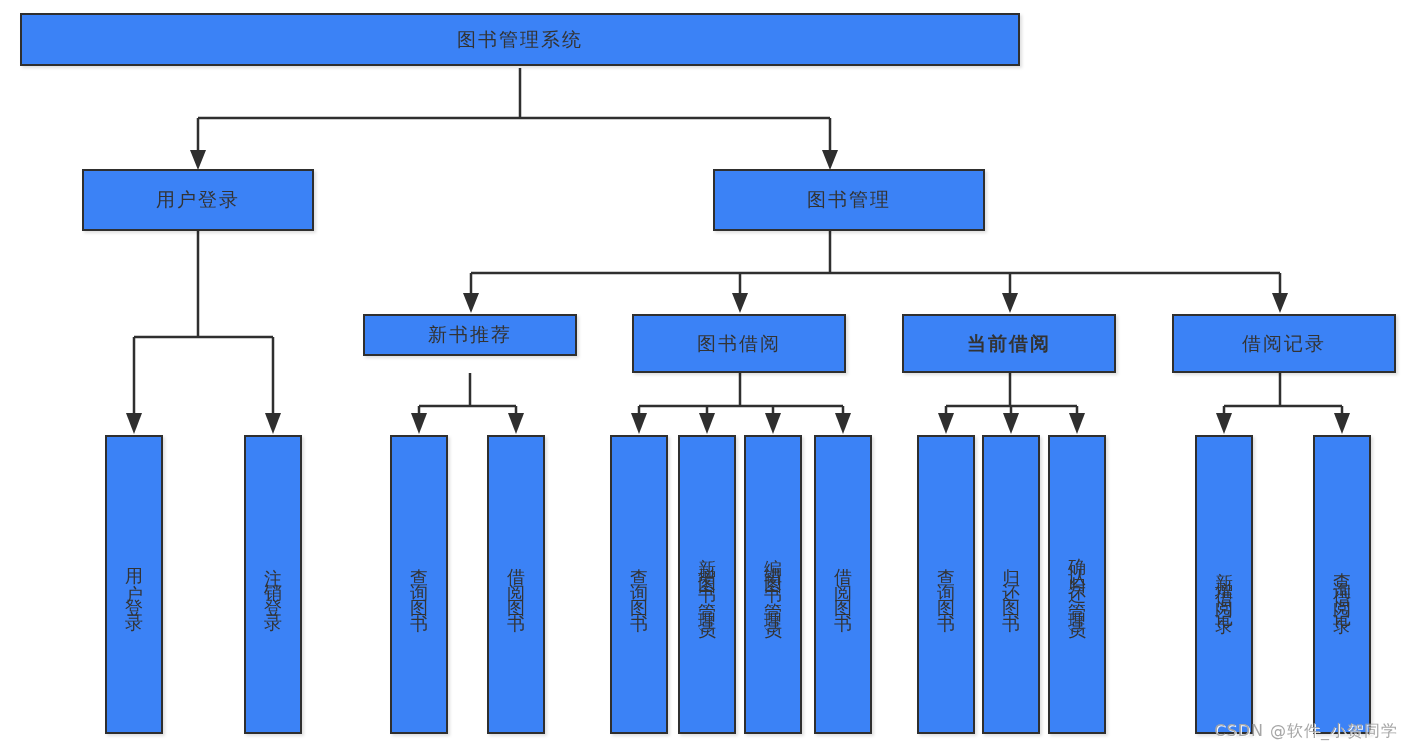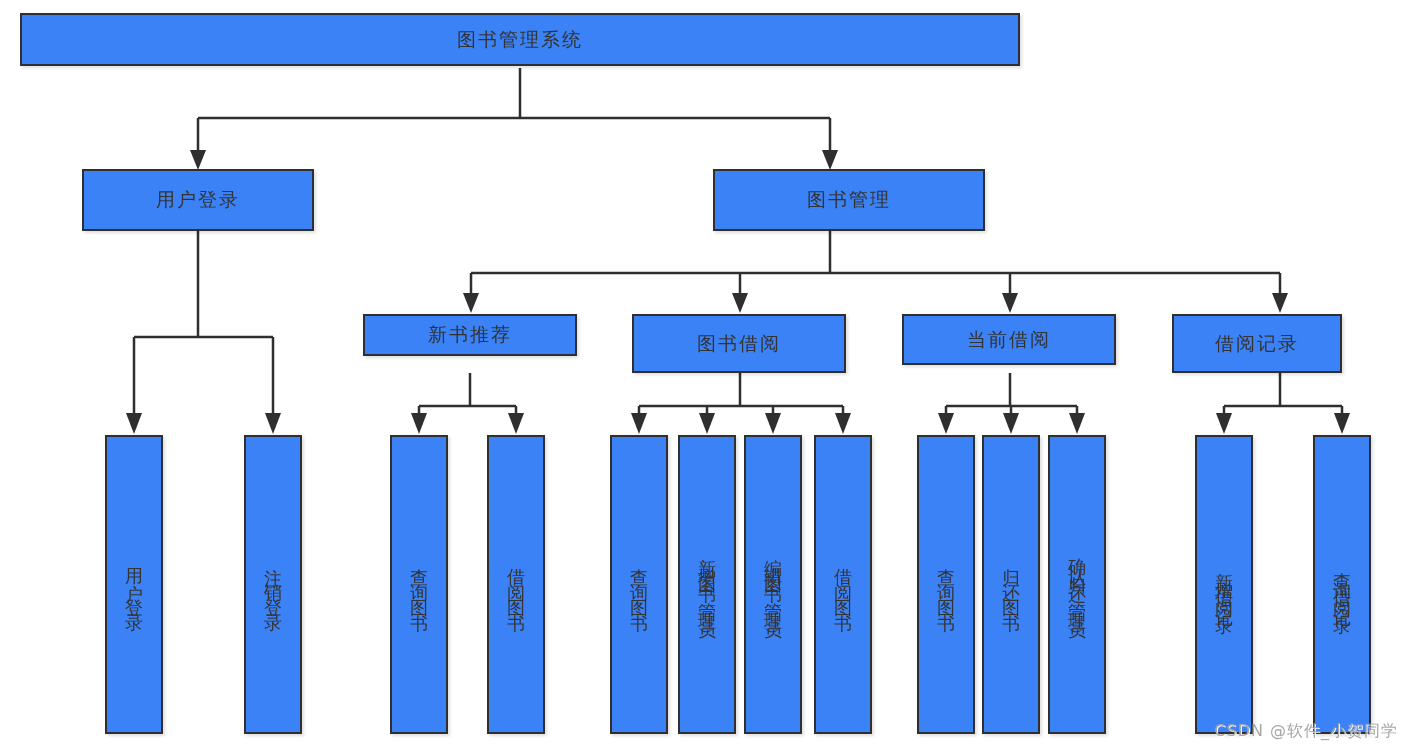--- a/index.html
+++ b/index.html
@@ -60,22 +60,22 @@
     z-index: 5;
     white-space: nowrap;
   }
 
   
   .n-root   { left: 20px;   top: 13px;  width: 1000px; height: 53px; }
   .n-l2-a   { left: 82px;   top: 169px; width: 232px;  height: 62px; }
   .n-l2-b   { left: 713px;  top: 169px; width: 272px;  height: 62px; }
   .n-l3-a   { left: 363px;  top: 314px; width: 214px;  height: 42px; }
   .n-l3-b   { left: 632px;  top: 314px; width: 214px;  height: 59px; }
-  .n-l3-c   { left: 902px;  top: 314px; width: 214px;  height: 51px; }
-  .n-l3-d   { left: 1172px; top: 314px; width: 170px;  height: 59px; }
+  .n-l3-c   { left: 902px;  top: 314px; width: 214px;  height: 59px; font-weight: bold; }
+  .n-l3-d   { left: 1172px; top: 314px; width: 224px;  height: 59px; }
   .leaf     { top: 435px; width: 58px; height: 299px; }
   .lf-1  { left: 105px; }
   .lf-2  { left: 244px; }
   .lf-3  { left: 390px; }
   .lf-4  { left: 487px; }
   .lf-5  { left: 610px; }
   .lf-6  { left: 678px; }
   .lf-7  { left: 744px; }
   .lf-8  { left: 814px; }
   .lf-9  { left: 917px; }

